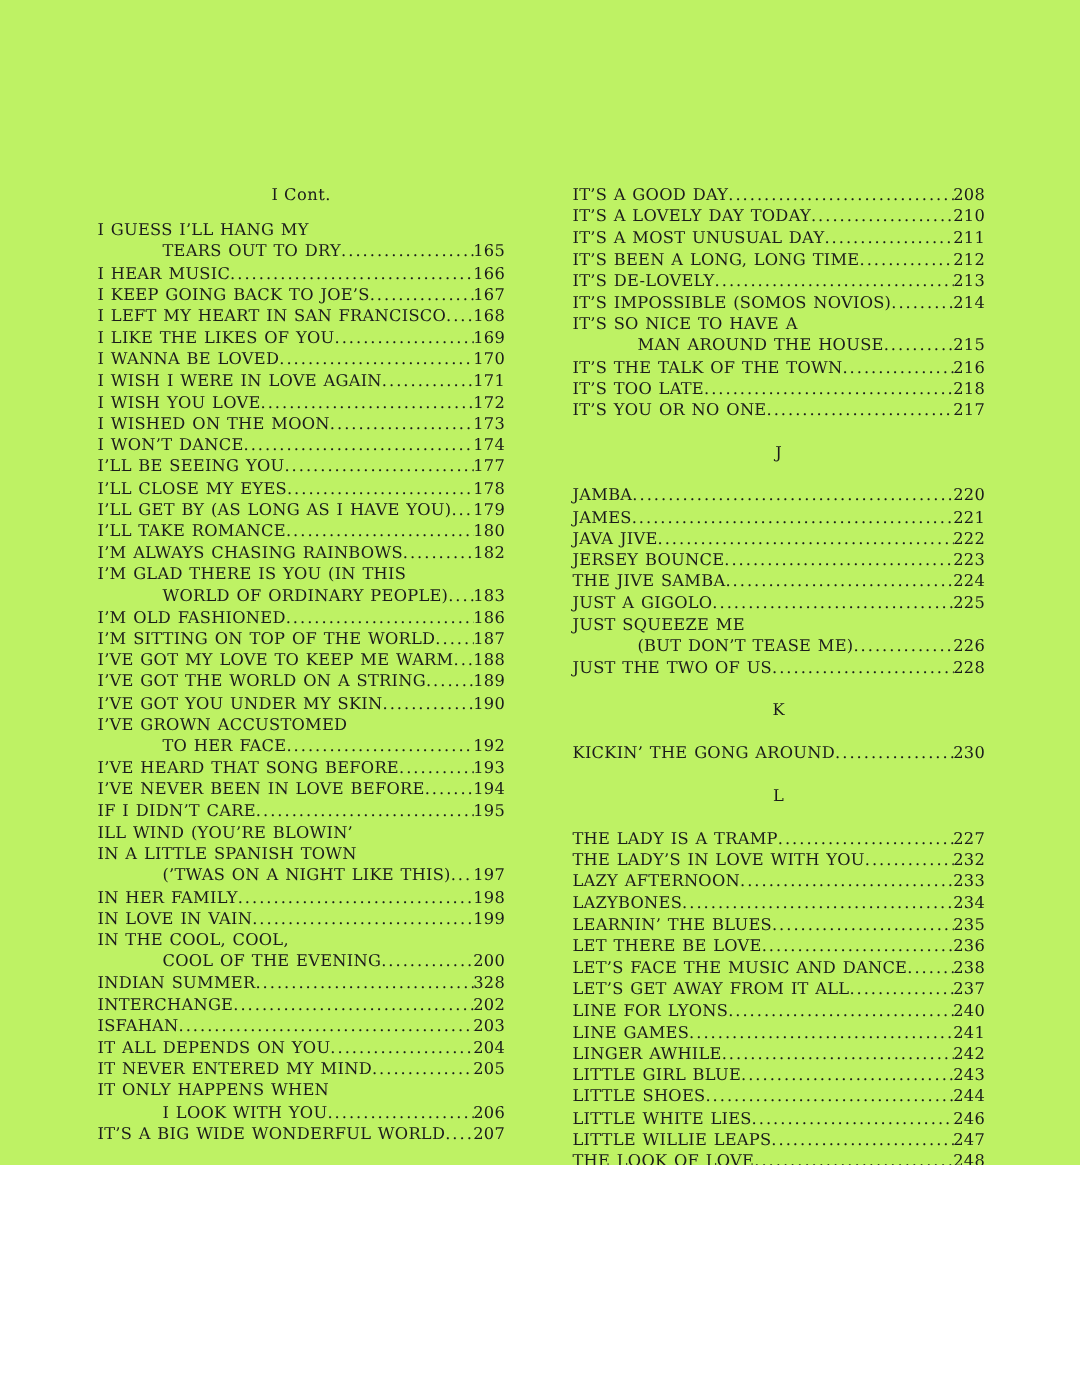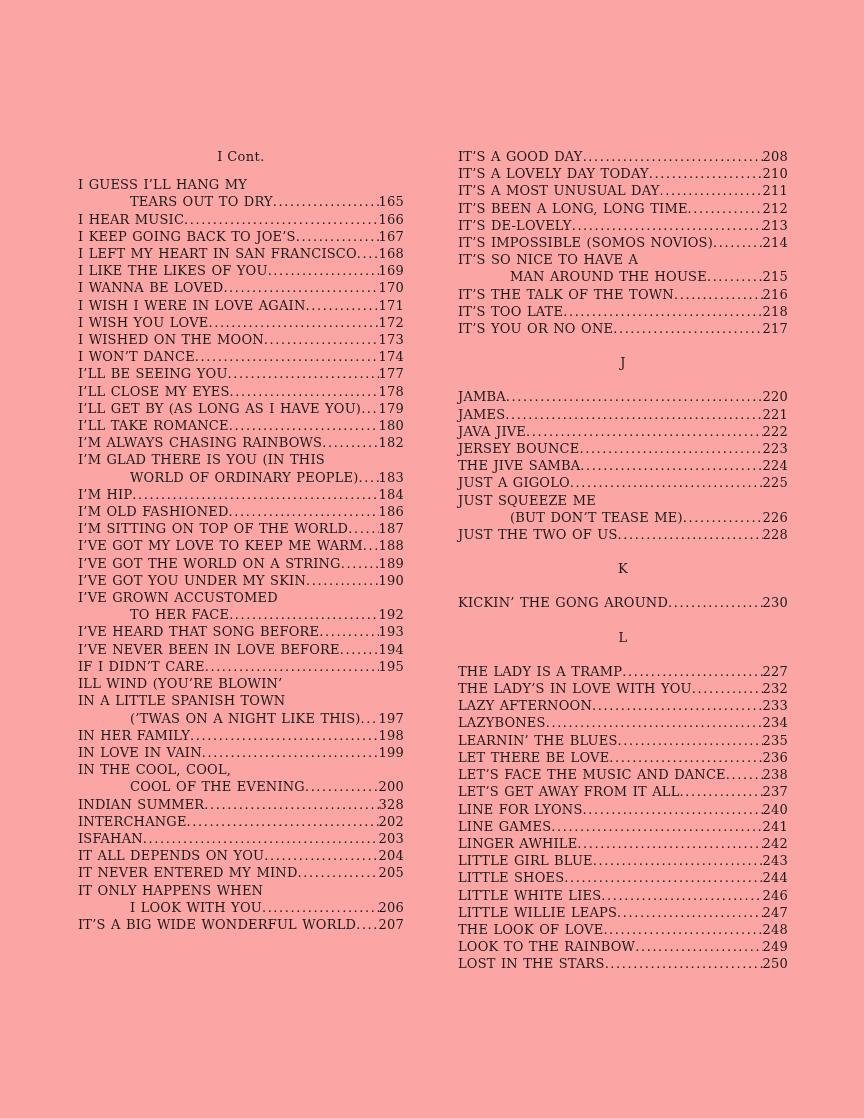--- a/index.html
+++ b/index.html
@@ -3,22 +3,22 @@
 <meta charset="utf-8">
 <style>
   html, body { margin: 0; padding: 0; }
   body {
     width: 864px; height: 1118px;
     background: #ffffff;
     font-family: "DejaVu Serif", "Liberation Serif", serif;
   }
   .page {
     position: relative;
-    width: 864px; height: 1118px;
-    background: #fca5a5;
+    width: 864px; height: 932px;
+    background: #bef264;
     color: #1b1b1b;
     overflow: hidden;
   }
   .columns {
     display: flex;
     padding: 148px 0 0 78px;
     gap: 54px;
   }
   .col { flex: 0 0 326px; width: 326px; }
   .col.right { flex: 0 0 330px; width: 330px; }
@@ -148,25 +148,20 @@
           </div>
           <div class="line">
             <span class="t">I’M GLAD THERE IS YOU (IN THIS</span>
           </div>
           <div class="line cont">
             <span class="t">WORLD OF ORDINARY PEOPLE)</span>
             <span class="dots"></span>
             <span class="p">183</span>
           </div>
           <div class="line">
-            <span class="t">I’M HIP</span>
-            <span class="dots"></span>
-            <span class="p">184</span>
-          </div>
-          <div class="line">
             <span class="t">I’M OLD FASHIONED</span>
             <span class="dots"></span>
             <span class="p">186</span>
           </div>
           <div class="line">
             <span class="t">I’M SITTING ON TOP OF THE WORLD</span>
             <span class="dots"></span>
             <span class="p">187</span>
           </div>
           <div class="line">

